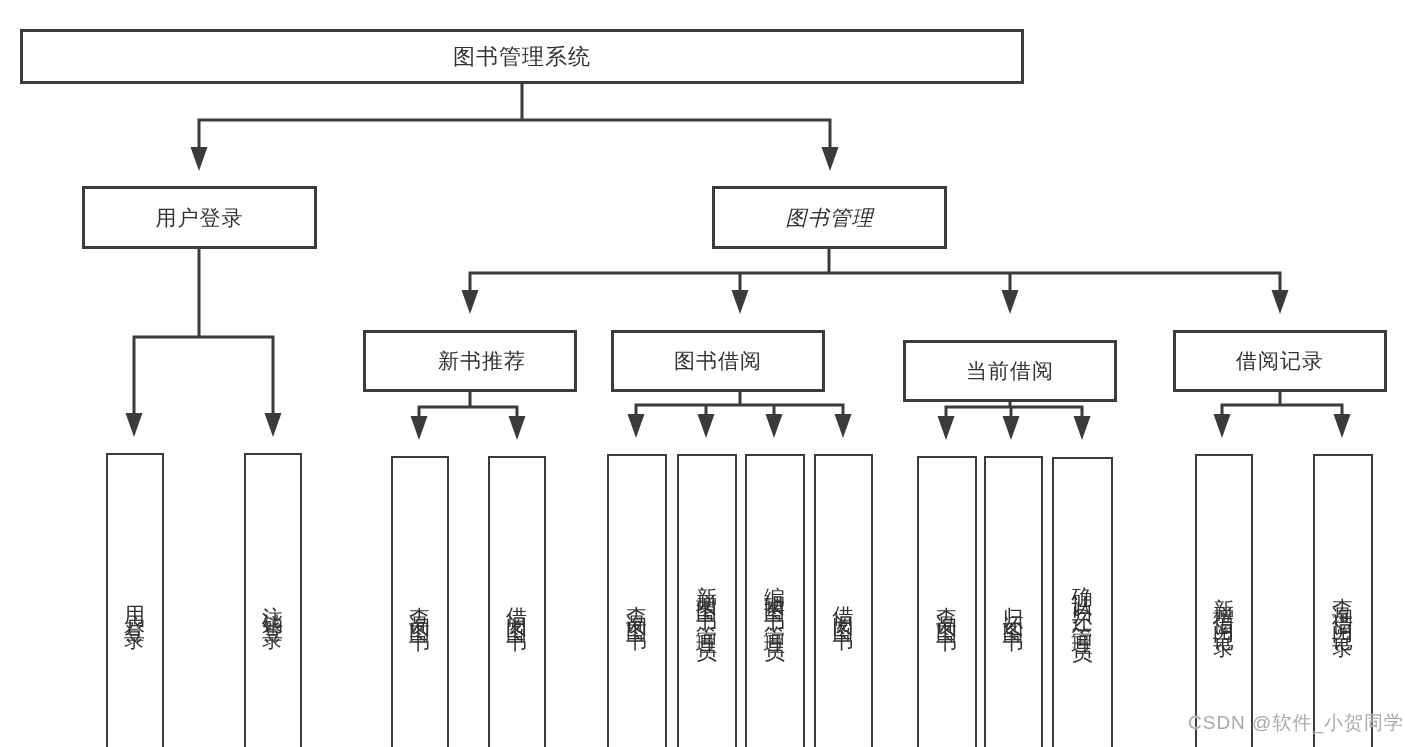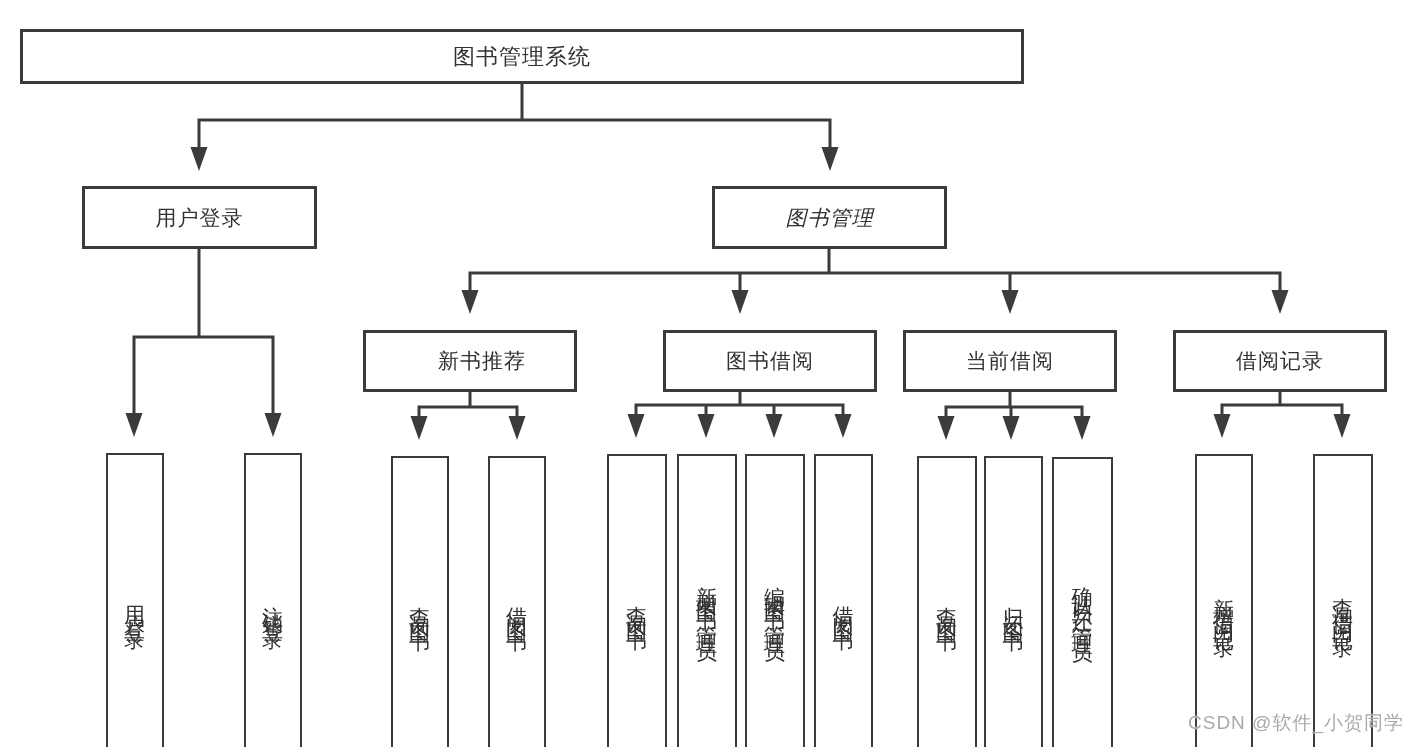--- a/index.html
+++ b/index.html
@@ -105,24 +105,24 @@
   <div class="node hbox" style="left:82px; top:170px; width:235px; height:63px;">
     <span>用户登录</span>
   </div>
   <div class="node hbox" style="left:712px; top:170px; width:235px; height:63px;font-style:italic;">
     <span>图书管理</span>
   </div>
 
   <div class="node hbox" style="left:363px; top:314px; width:214px; height:62px;padding-left:24px;">
     <span>新书推荐</span>
   </div>
-  <div class="node hbox" style="left:663px; top:314px; width:214px; height:62px;">
+  <div class="node hbox" style="left:611px; top:314px; width:214px; height:62px;">
     <span>图书借阅</span>
   </div>
-  <div class="node hbox" style="left:903px; top:314px; width:214px; height:62px;">
+  <div class="node hbox" style="left:903px; top:324px; width:214px; height:62px;">
     <span>当前借阅</span>
   </div>
   <div class="node hbox" style="left:1173px; top:314px; width:214px; height:62px;">
     <span>借阅记录</span>
   </div>
 
   <div class="node vbox" style="left:106px; top:437px; width:58px; height:303px;">
     <span class="vlabel">用户登录</span>
   </div>
   <div class="node vbox" style="left:244px; top:437px; width:58px; height:303px;">

